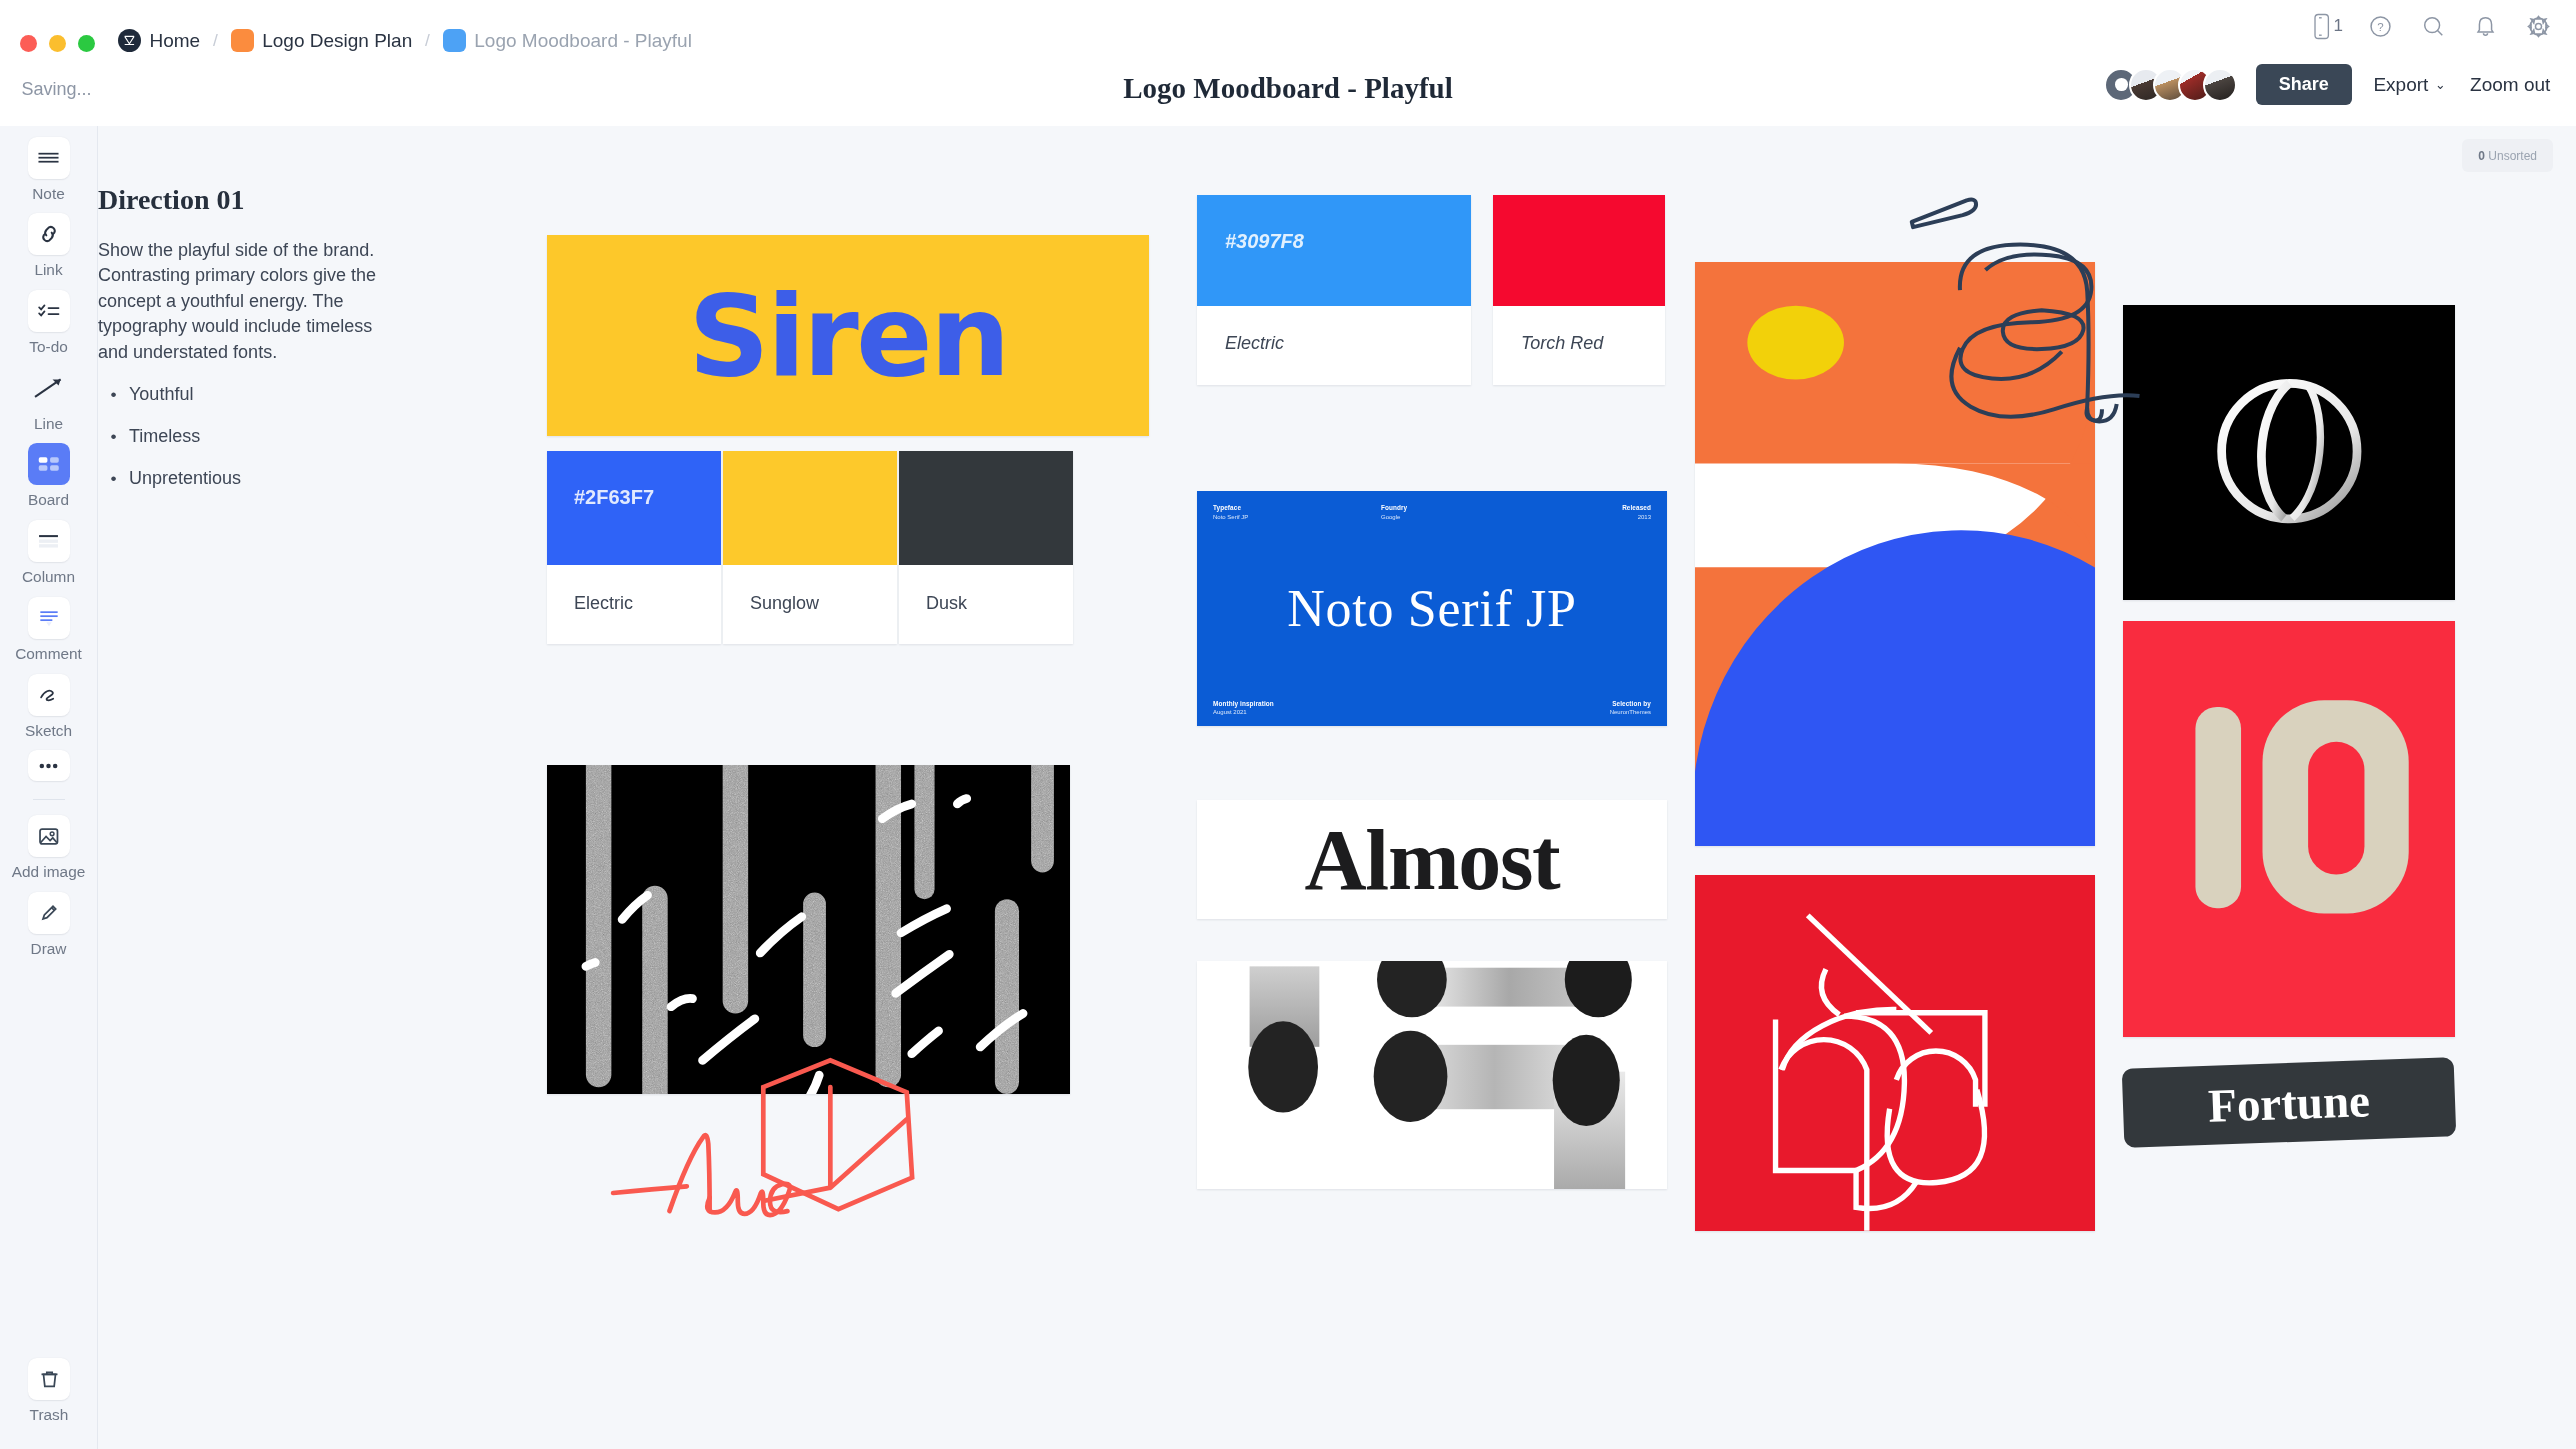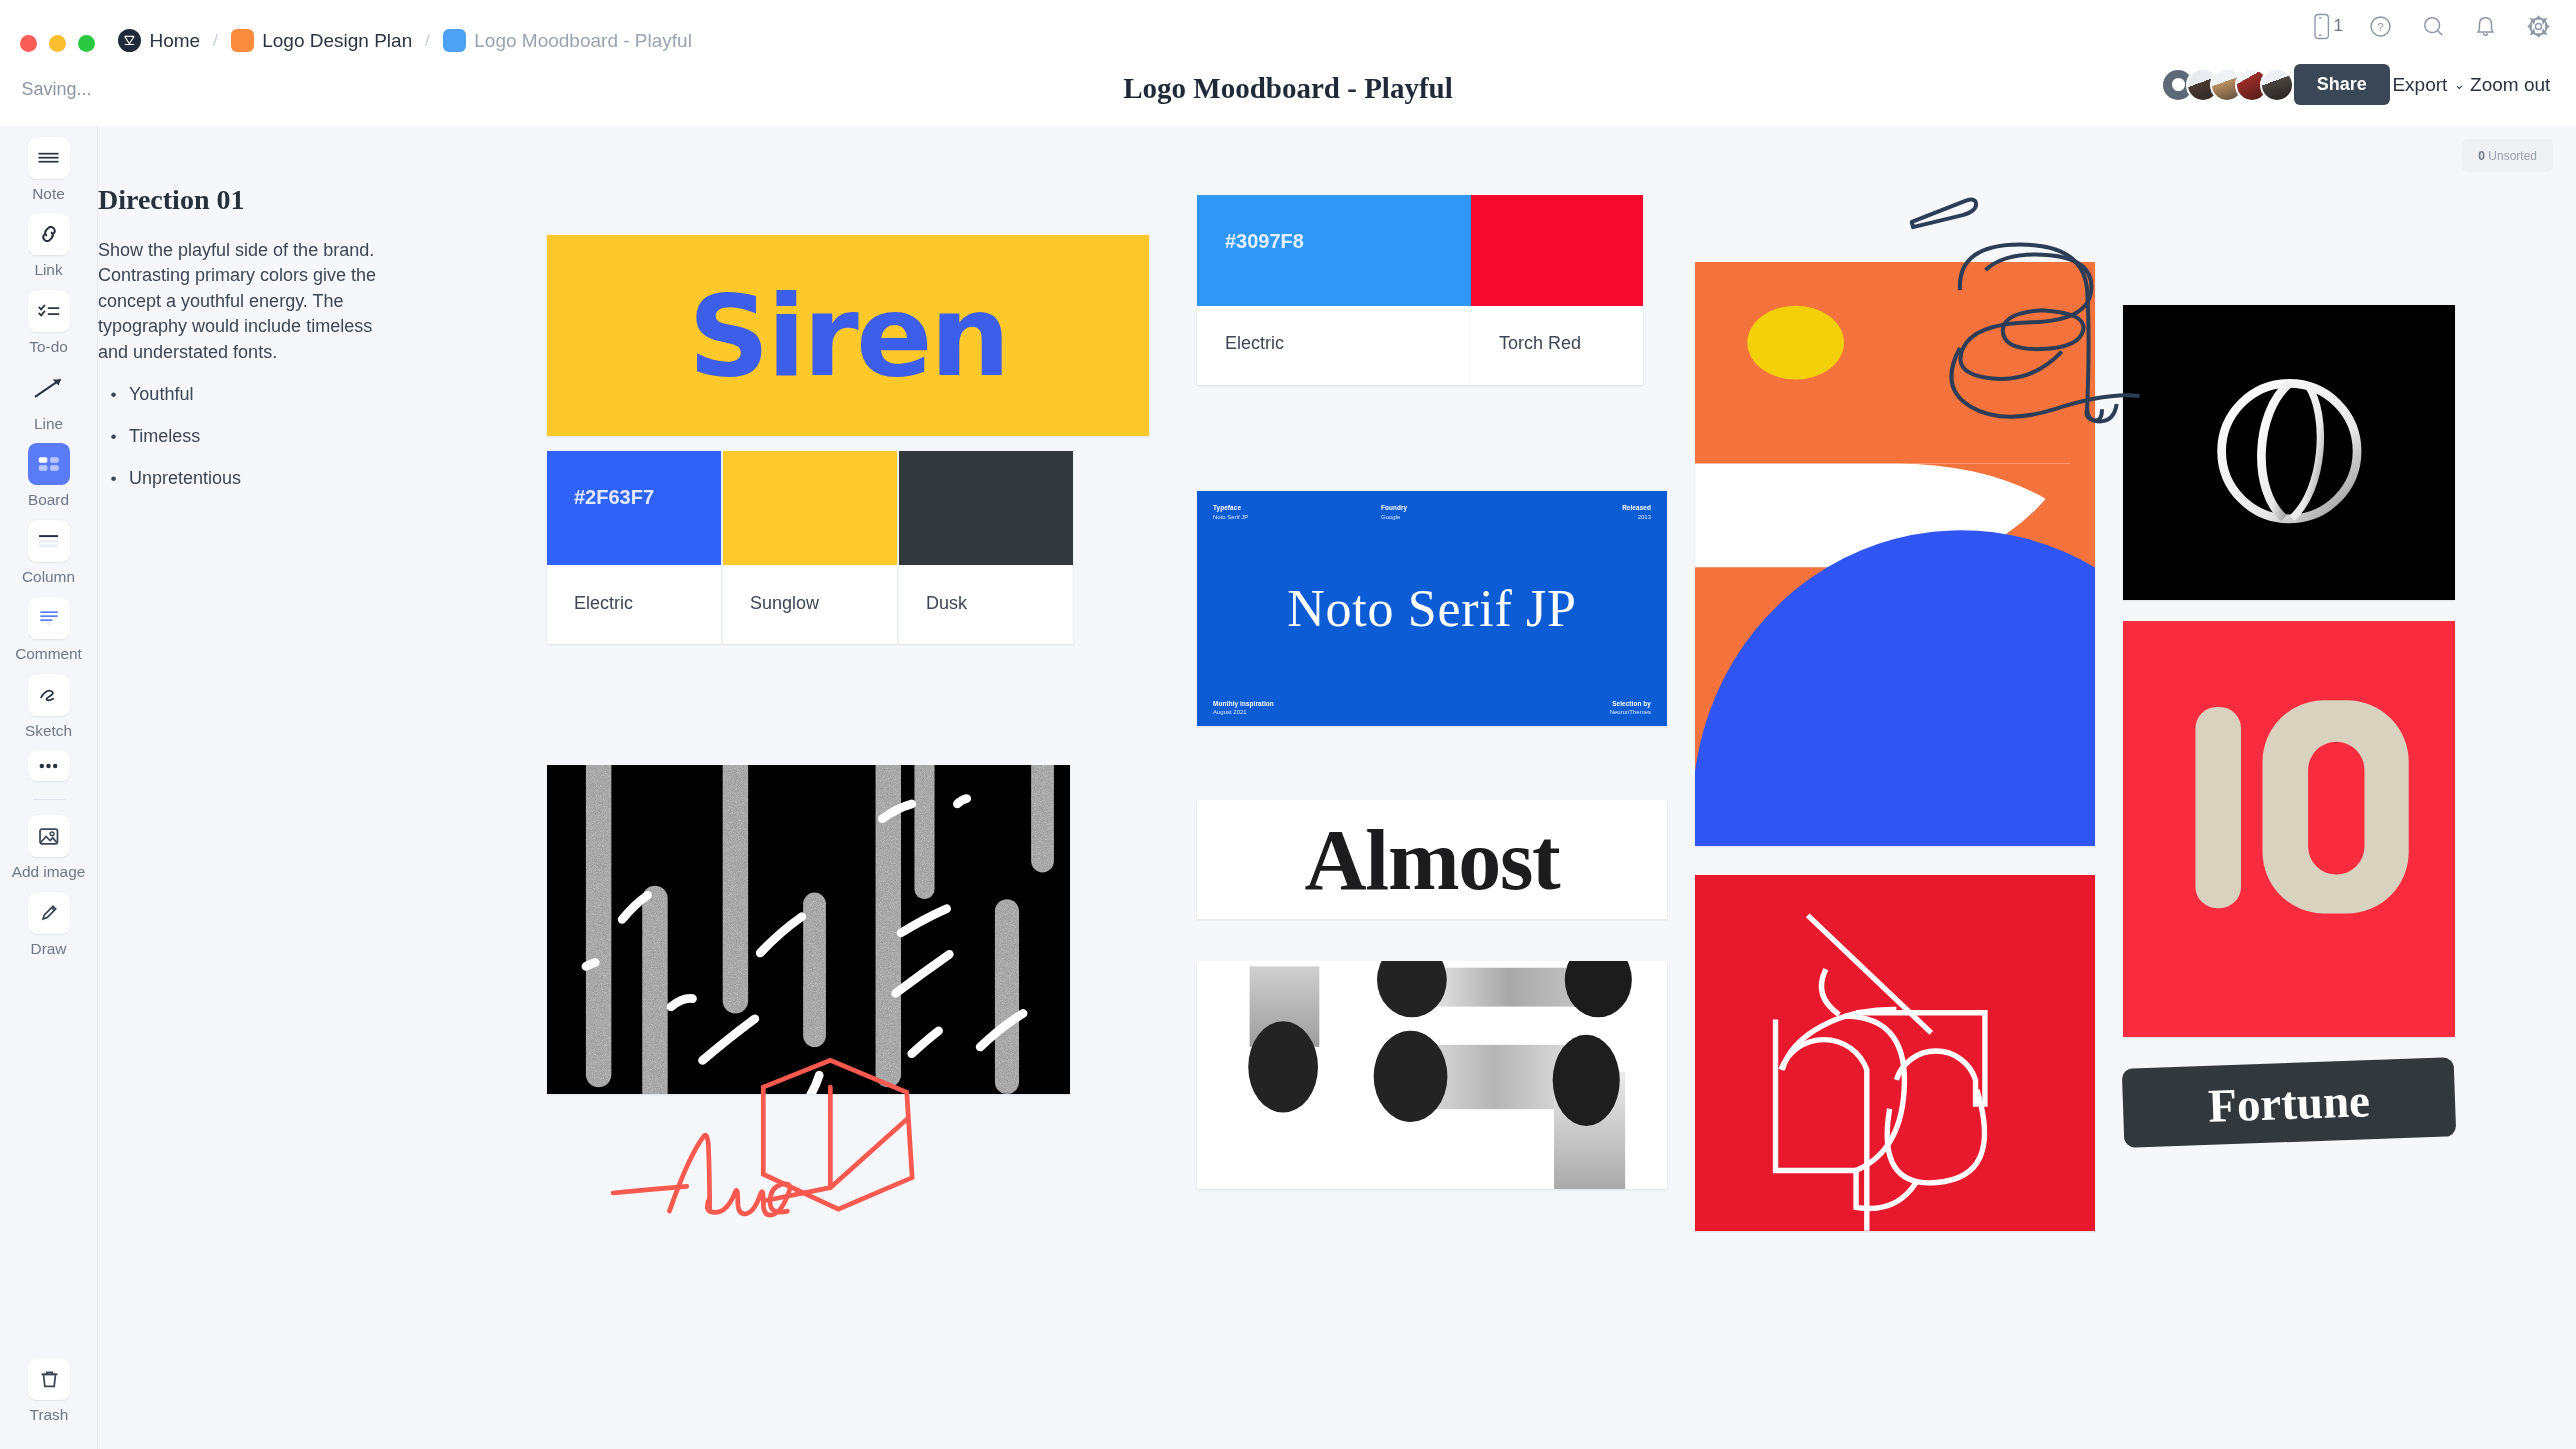--- a/index.html
+++ b/index.html
@@ -52,21 +52,21 @@
     position: absolute; left: 21.5px; top: 27px;
     font-size: 18px; color: #8d96a5;
   }
   .board-title {
     position: absolute; left: 0; width: 2576px; top: 20px;
     text-align: center; font-family: "Liberation Serif", serif;
     font-weight: bold; font-size: 29px; color: #1f2937;
   }
   .subbar-right {
     position: absolute; right: 23px; top: 12px;
-    display: flex; align-items: center; 
+    display: flex; align-items: center; gap: 19px;
   }
   .avatars { display: flex; align-items: center; }
   .av {
     width: 34px; height: 34px; border-radius: 50%;
     border: 2px solid #fff; margin-left: -9.4px;
     background-size: cover; position: relative;
   }
   .av:first-child { margin-left: 0; }
   .av-eye {
     background: #5d6878; display: flex; align-items: center; justify-content: center;
@@ -156,21 +156,21 @@
   .sw-row { position: absolute; left: 547px; top: 451px; display: flex; gap: 2px; }
   .sw { width: 174px; background: #fff; box-shadow: 0 0.7px 2px rgba(30,40,60,.10); }
   .sw-chip { height: 114px; position: relative; }
   .sw-hex {
     position: absolute; left: 27px; top: 35px;
     font-size: 20px; font-weight: bold; color: rgba(255,255,255,.86);
   }
   .sw-name { font-size: 18px; color: #3d4655; padding: 28px 0 29.5px 27px; }
 
   
-  .sw-big-row { position: absolute; left: 1197px; top: 195px; display: flex; gap: 0; }
+  .sw-big-row { position: absolute; left: 1197px; top: 195px; display: flex; gap: 22px; font-style: italic; }
   .sw-big { background: #fff; box-shadow: 0 0.7px 2px rgba(30,40,60,.10); }
   .sw-big.w1 { width: 274px; }
   .sw-big.w2 { width: 172px; }
   .sw-big .chip { height: 111px; position: relative; }
   .sw-big .hex { position: absolute; left: 28px; top: 35px; font-size: 20px; font-weight: bold; color: rgba(255,255,255,.86); }
   .sw-big .nm { font-size: 18px; color: #3d4655; padding: 27px 0 31px 28px; }
 
   
   .c-noise { left: 547px; top: 765px; width: 523px; height: 329px; background: #000; }
   .noise-svg { width: 100%; height: 100%; display: block; }

